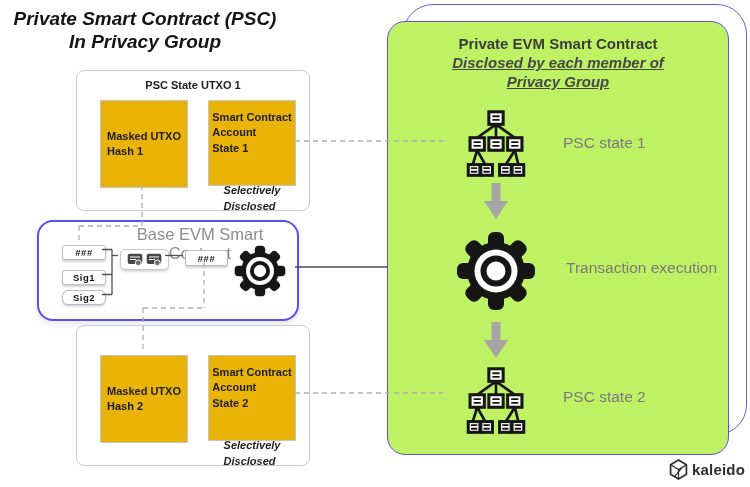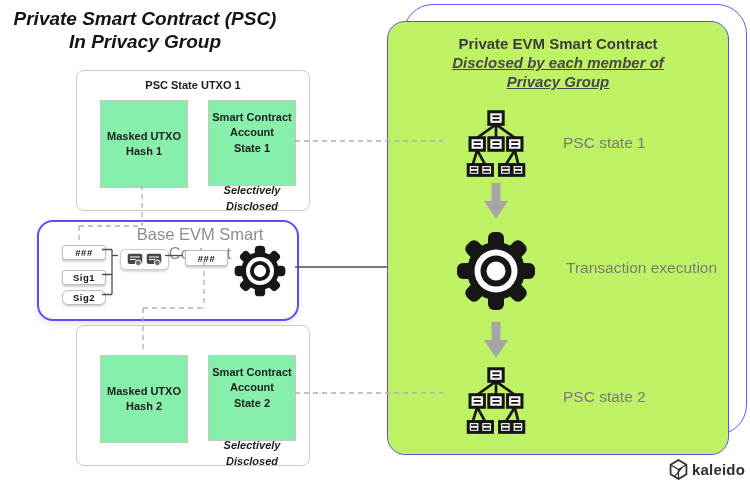--- a/index.html
+++ b/index.html
@@ -10,23 +10,23 @@
   .diagram-title{position:absolute;left:4px;top:7px;width:282px;text-align:center;
     font-size:19px;line-height:1.22;font-weight:700;font-style:italic;color:#141414;white-space:pre-line;}
 
   
   .utxo-card{position:absolute;width:232px;height:139px;border:1.5px solid #cbcbcb;
     border-radius:8px;background:#fff;}
   #utxo1{left:76px;top:70px;}
   #utxo2{left:76px;top:325px;}
   .utxo-title{position:absolute;top:8px;left:0;right:0;text-align:center;
     font-size:11px;font-weight:700;color:#1d1d1d;}
-  .inner-box{position:absolute;background:#86efac;border:1px solid #c6c6c6;
+  .inner-box{position:absolute;background:#eab308;border:1px solid #c6c6c6;
     display:flex;flex-direction:column;align-items:center;justify-content:center;
-    text-align:center;font-size:11px;font-weight:700;color:#1d1d1d;line-height:1.4;white-space:pre-line;}
+    text-align:left;font-size:11px;font-weight:700;color:#1d1d1d;line-height:1.4;white-space:pre-line;}
   .masked-box{left:23px;top:29px;width:86px;height:86px;}
   .account-box{left:131px;top:29px;width:88px;height:86px;justify-content:flex-start;padding-top:9px;box-sizing:border-box;}
   .disclosure{font-style:italic;margin-top:27px;font-weight:700;}
 
   
   .base-card{position:absolute;left:37px;top:220px;width:258px;height:97px;background:#fff;
     border:2px solid #5a4ff0;border-radius:16px;box-shadow:0 3px 6px rgba(60,50,180,.12);}
   .base-title{position:absolute;left:70px;right:6px;top:3px;text-align:center;
     font-size:16.5px;color:#8d8d8d;font-weight:400;}
   .chip{position:absolute;background:#fff;border:1px solid #bdbdbd;border-radius:3px;

